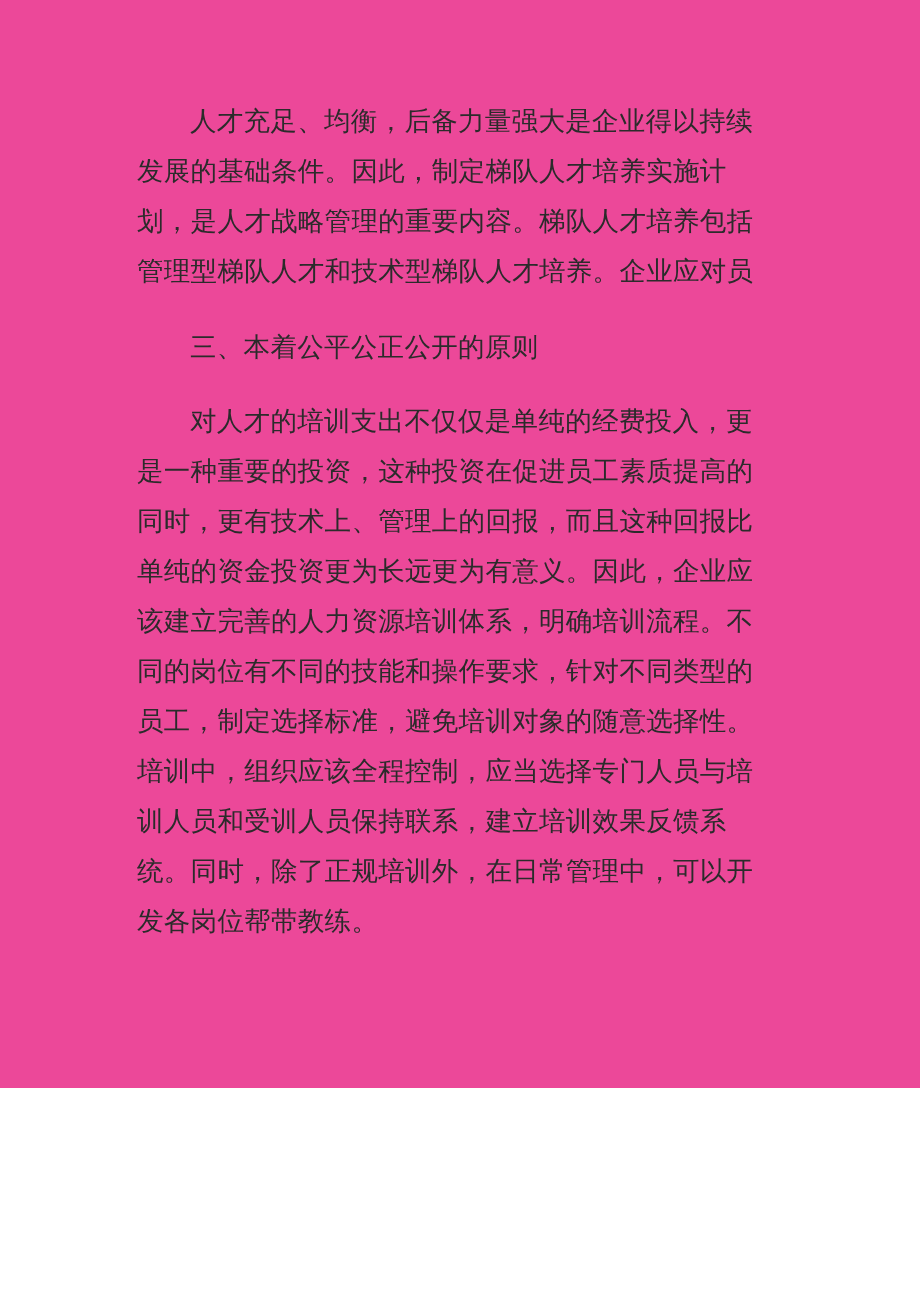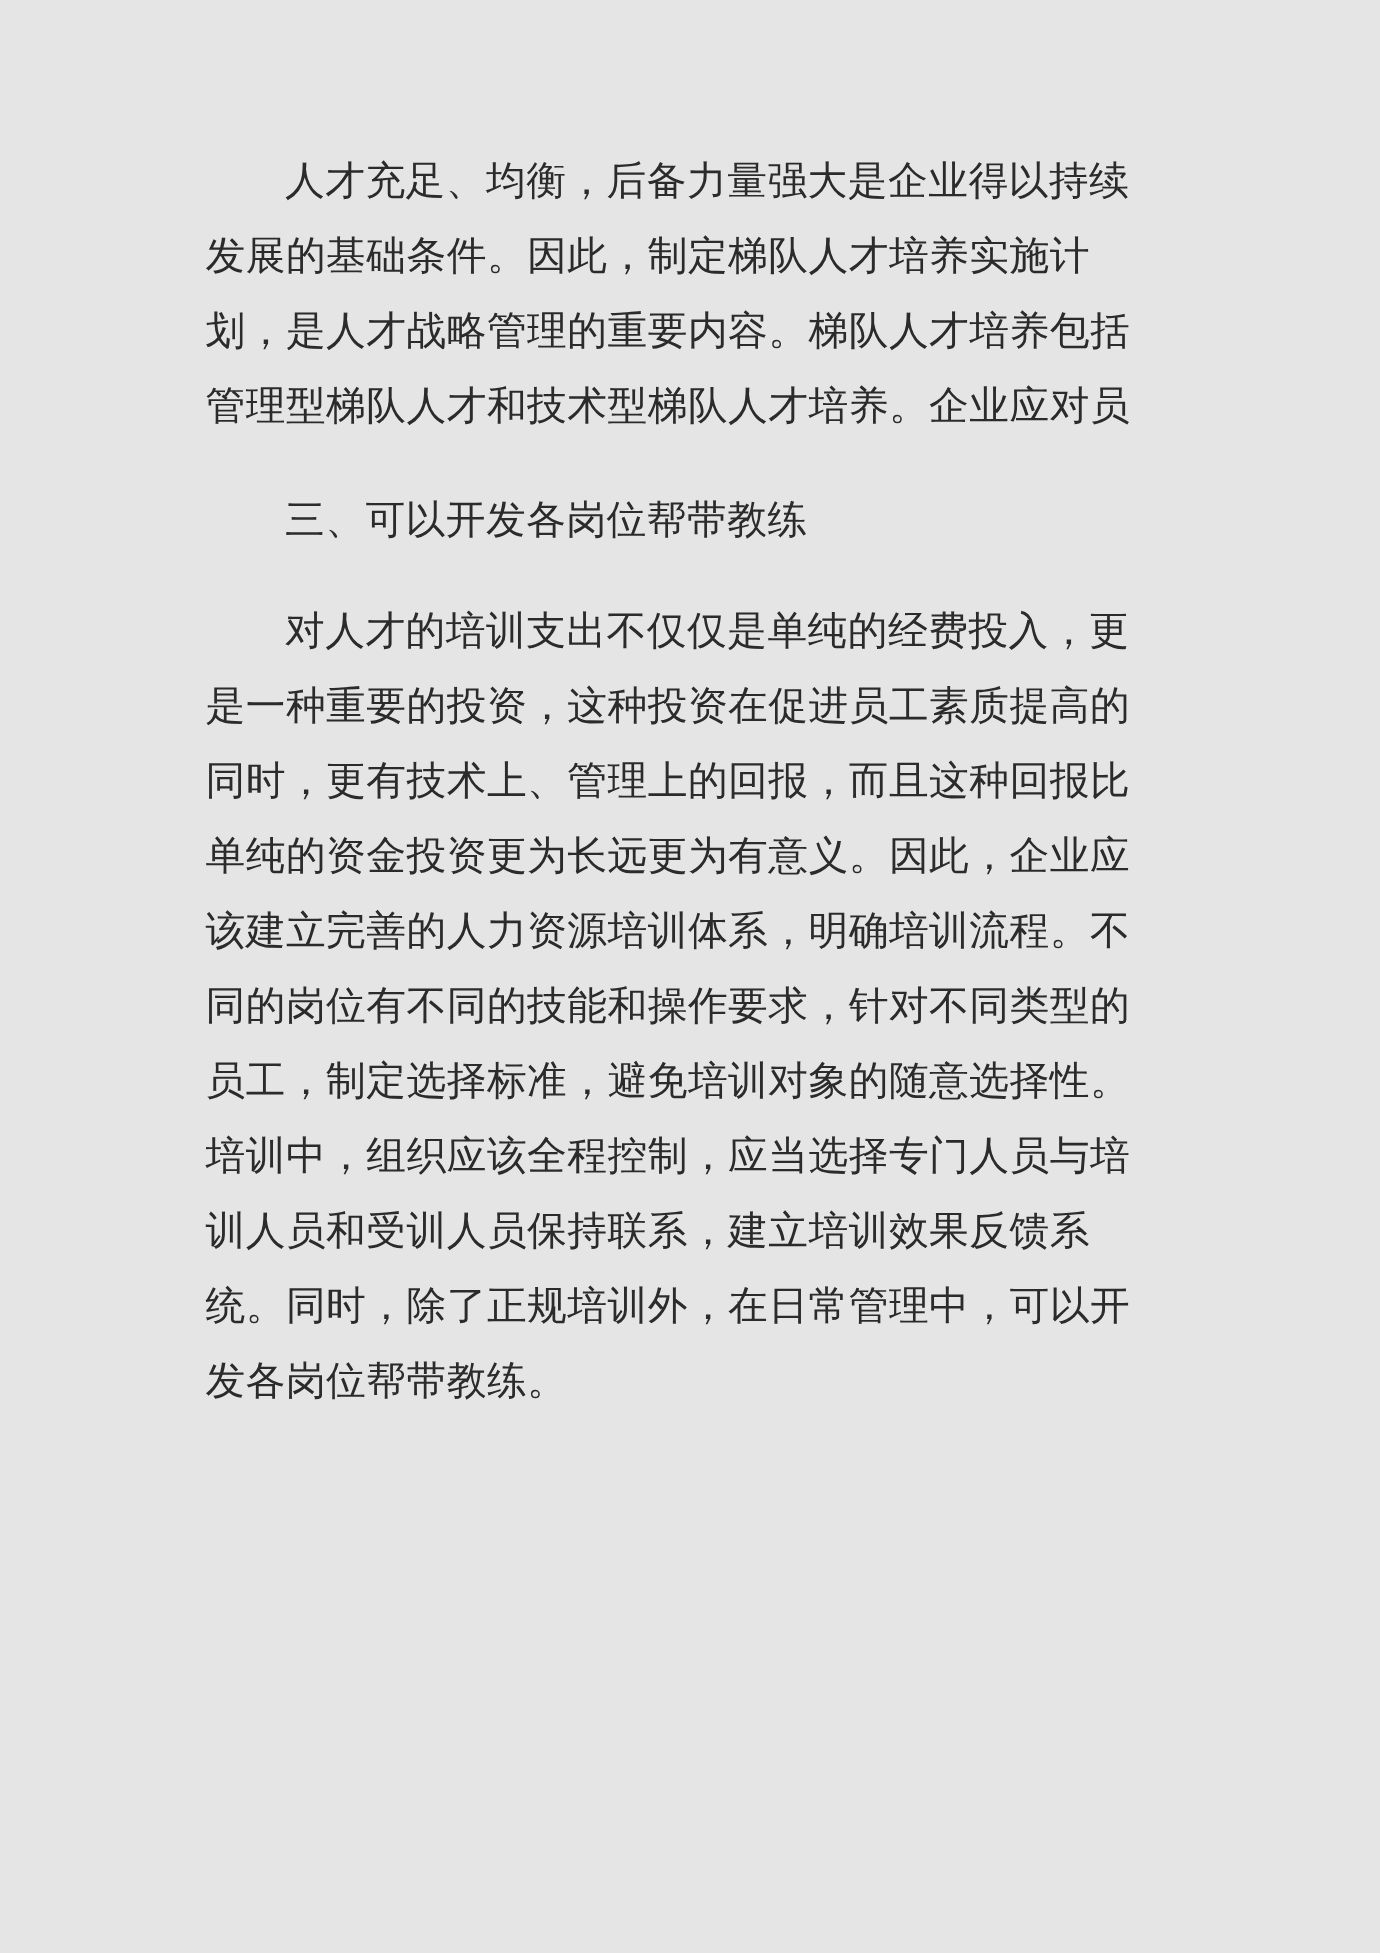--- a/index.html
+++ b/index.html
@@ -5,22 +5,22 @@
 <style>
   html, body {
     margin: 0;
     padding: 0;
     background: #ffffff;
   }
 
   .page {
     position: relative;
     width: 920px;
-    height: 1302px;
-    background: #e5e5e5;
+    height: 1088px;
+    background: #ec4899;
     overflow: hidden;
     box-sizing: border-box;
     padding-left: 18px;
   }
 
   .text-column {
     position: absolute;
     left: 137px;
     top: 96px;
     width: 630px;
@@ -60,18 +60,18 @@
 </style>
 </head>
 <body>
 
 <div class="page">
   <div class="text-column">
 
     <p class="para last-line-free">人才充足、均衡，后备力量强大是企业得以持续发展的基础条件。因此，制定梯队人才培养实施计划，是人才战略管理的重要内容。梯队人才培养包括管理型梯队人才和技术型梯队人才培养。企业应对员</p>
 
 
-    <p class="heading gap-before-heading">三、可以开发各岗位帮带教练</p>
+    <p class="heading gap-before-heading">三、本着公平公正公开的原则</p>
 
     <p class="para last-line-free">对人才的培训支出不仅仅是单纯的经费投入，更是一种重要的投资，这种投资在促进员工素质提高的同时，更有技术上、管理上的回报，而且这种回报比单纯的资金投资更为长远更为有意义。因此，企业应该建立完善的人力资源培训体系，明确培训流程。不同的岗位有不同的技能和操作要求，针对不同类型的员工，制定选择标准，避免培训对象的随意选择性。培训中，组织应该全程控制，应当选择专门人员与培训人员和受训人员保持联系，建立培训效果反馈系统。同时，除了正规培训外，在日常管理中，可以开发各岗位帮带教练。</p>
 
   </div>
 </div>
 
 </body></html>

